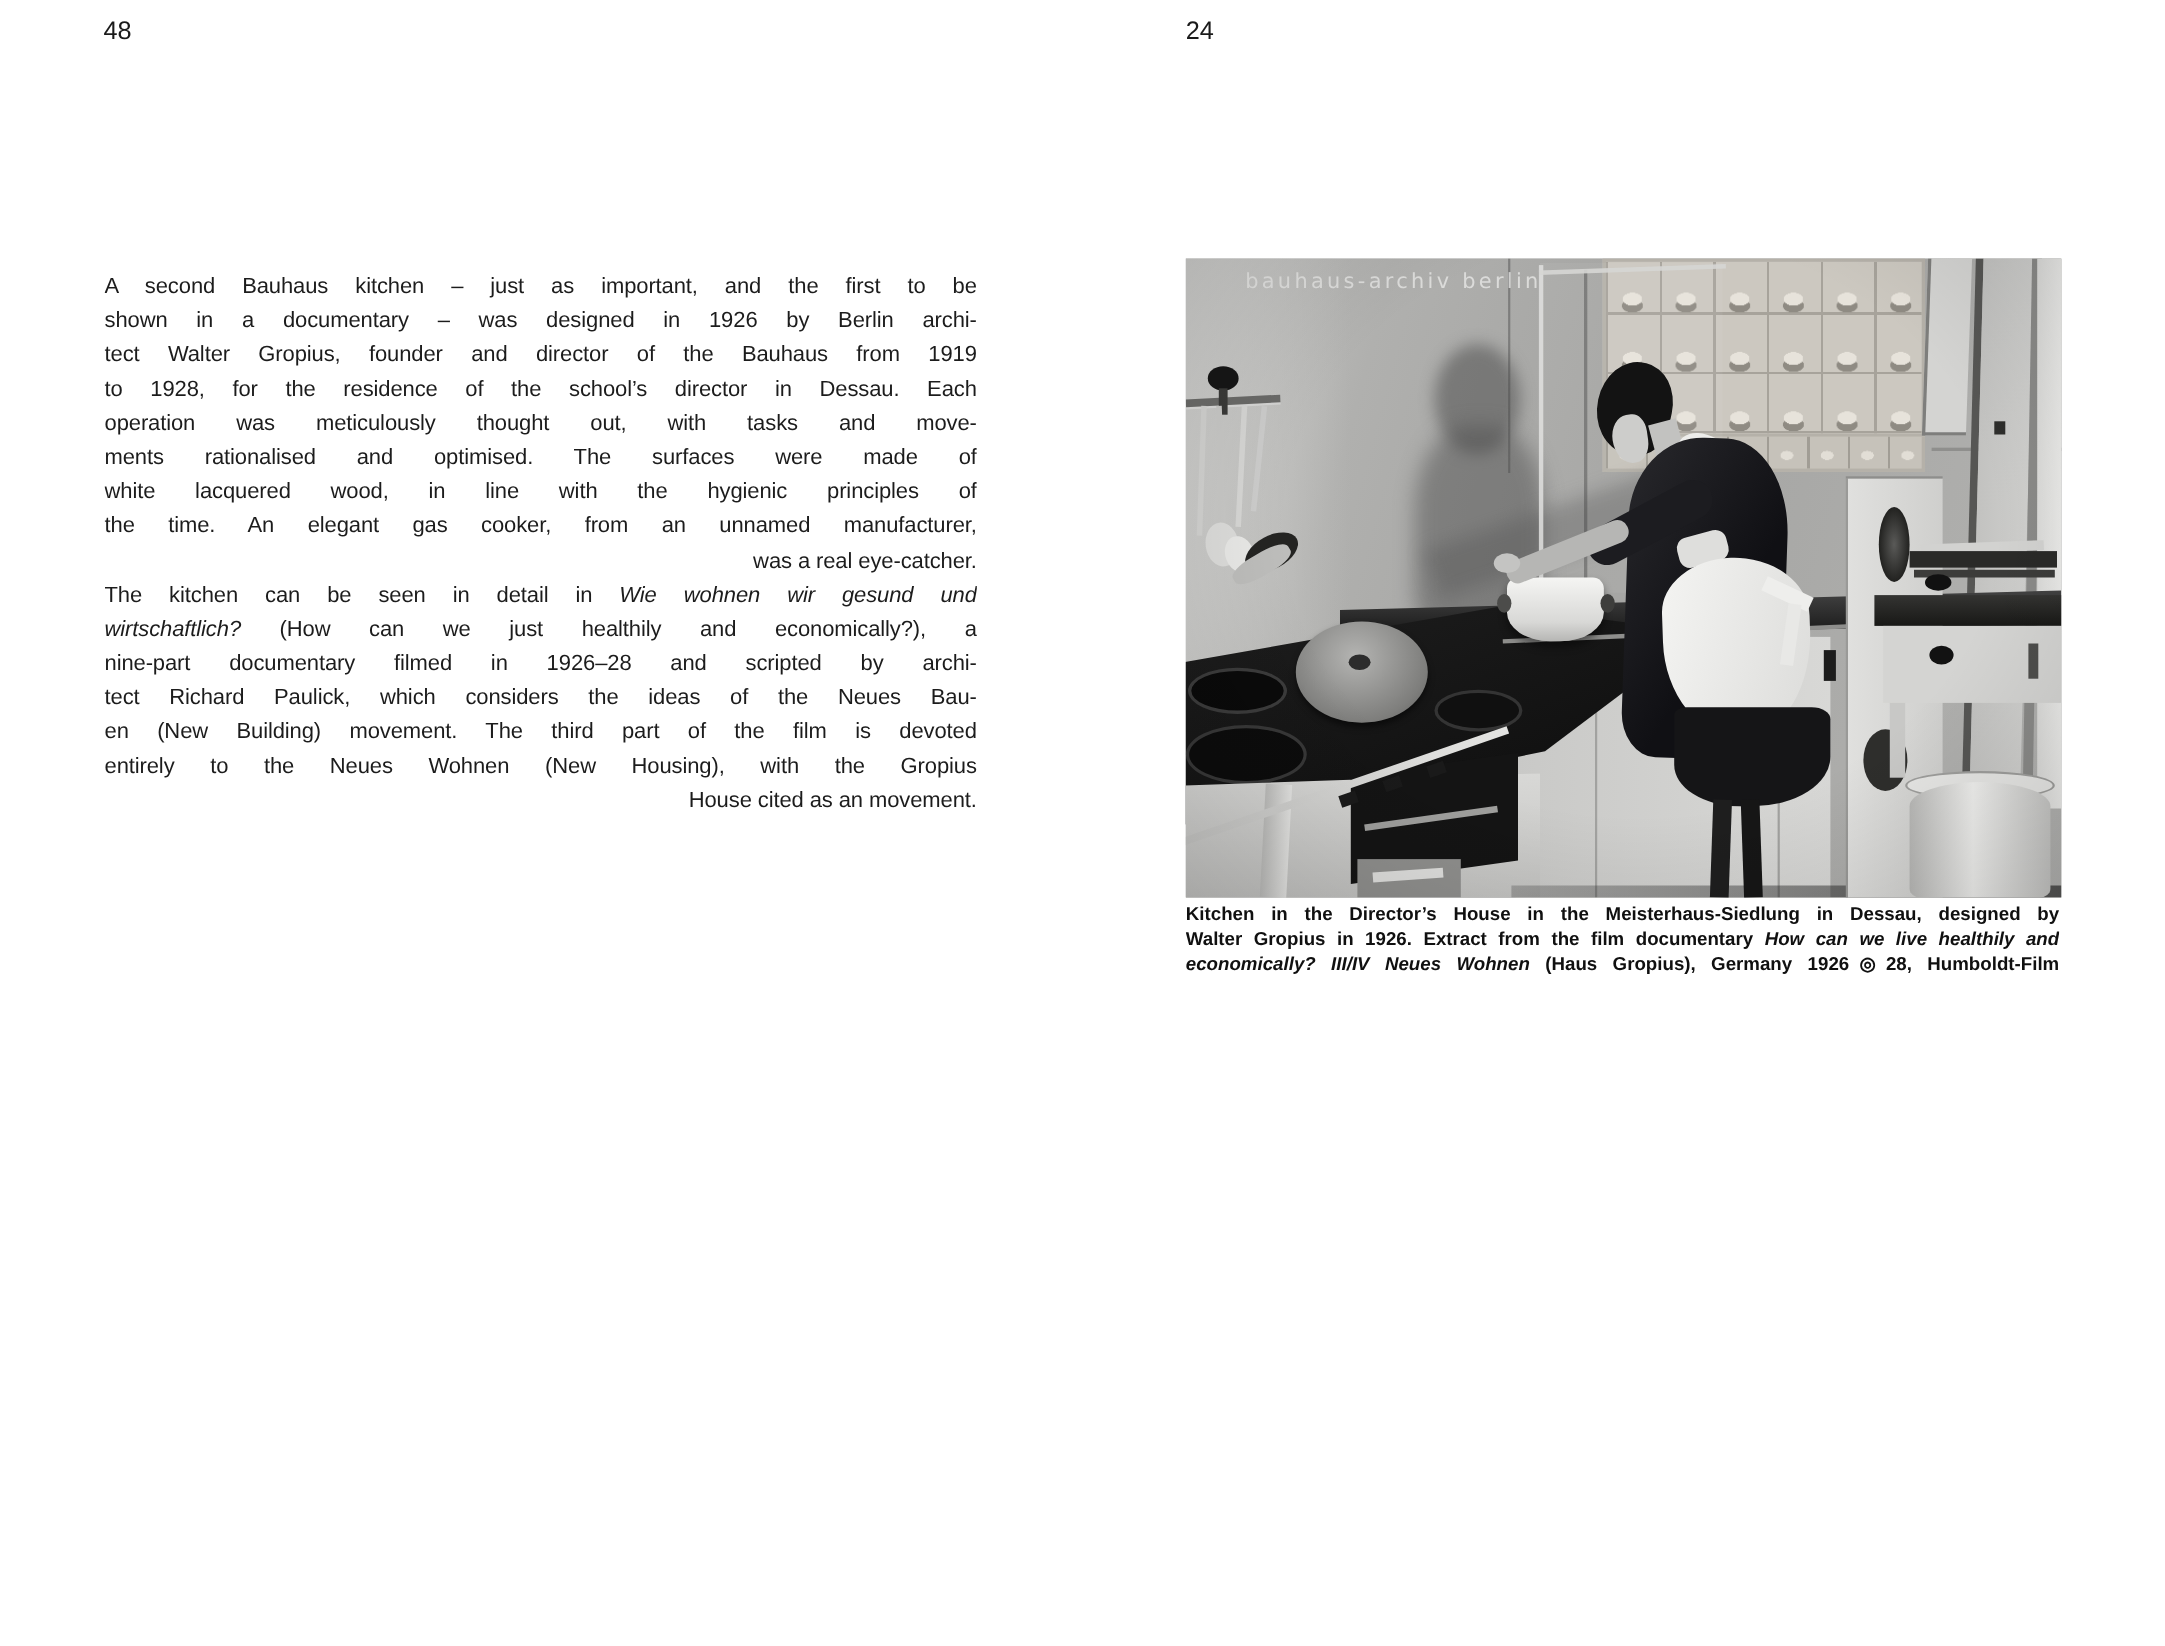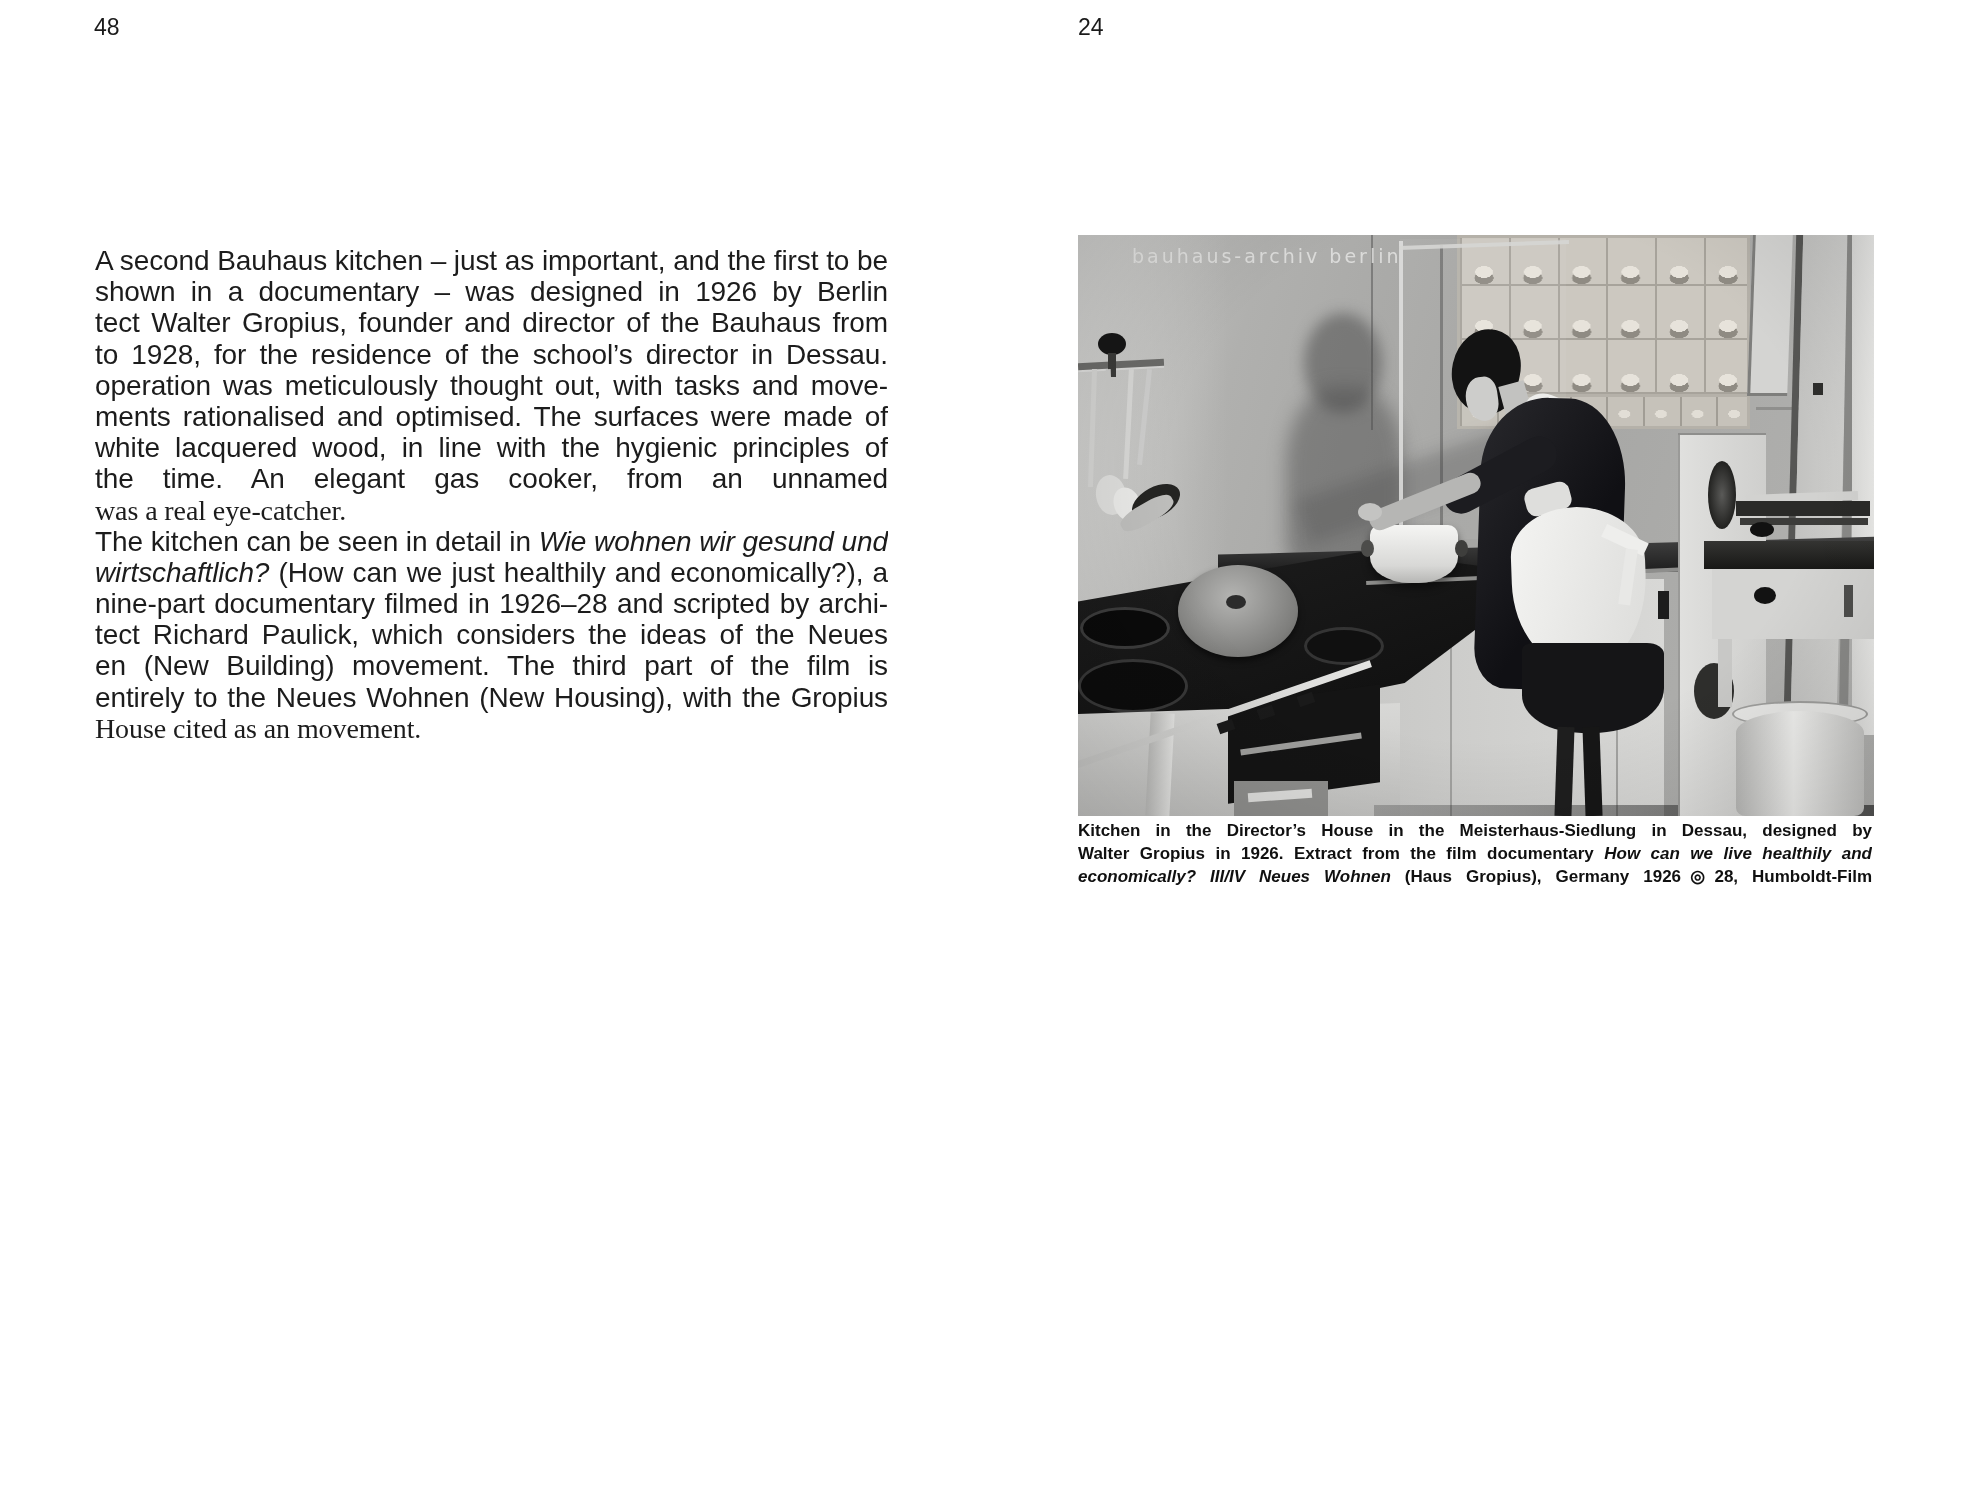--- a/index.html
+++ b/index.html
@@ -5,23 +5,23 @@
   html,body{margin:0;padding:0;background:#ffffff;}
   .spread{position:relative;width:1968px;height:1496px;background:#ffffff;overflow:hidden;
           font-family:"Liberation Sans",sans-serif;color:#1b1b1b;}
 
   .page-number{position:absolute;font-size:23px;line-height:23px;color:#1a1a1a;}
   .pn-left{left:94px;top:16px;}
   .pn-right{left:1078px;top:16px;}
 
   
   .body-text{position:absolute;left:95px;top:245px;width:793px;
-             font-size:28px;line-height:31.2px;letter-spacing:-0.1px;color:#1c1c1c;}
+             font-size:20px;line-height:31.2px;letter-spacing:-0.1px;color:#1c1c1c;}
   .body-text .tline{text-align:justify;text-align-last:justify;height:31.2px;overflow:hidden;white-space:normal;}
-  .body-text .tline.last{text-align:left;text-align-last:auto;font-family:Liberation Serif, serif;}
+  .body-text .tline.last{text-align:right;text-align-last:auto;}
 
   
   .caption{position:absolute;left:1078px;top:819px;width:794px;
            font-size:17px;line-height:23px;font-weight:700;color:#101010;letter-spacing:0;}
   .caption .tline{text-align:justify;text-align-last:justify;height:23px;overflow:hidden;}
   .caption .tline.last{text-align:left;text-align-last:auto;}
 
   
   .photo{position:absolute;left:1078px;top:235px;width:796px;height:581px;overflow:hidden;
          background:#ababa9;}

